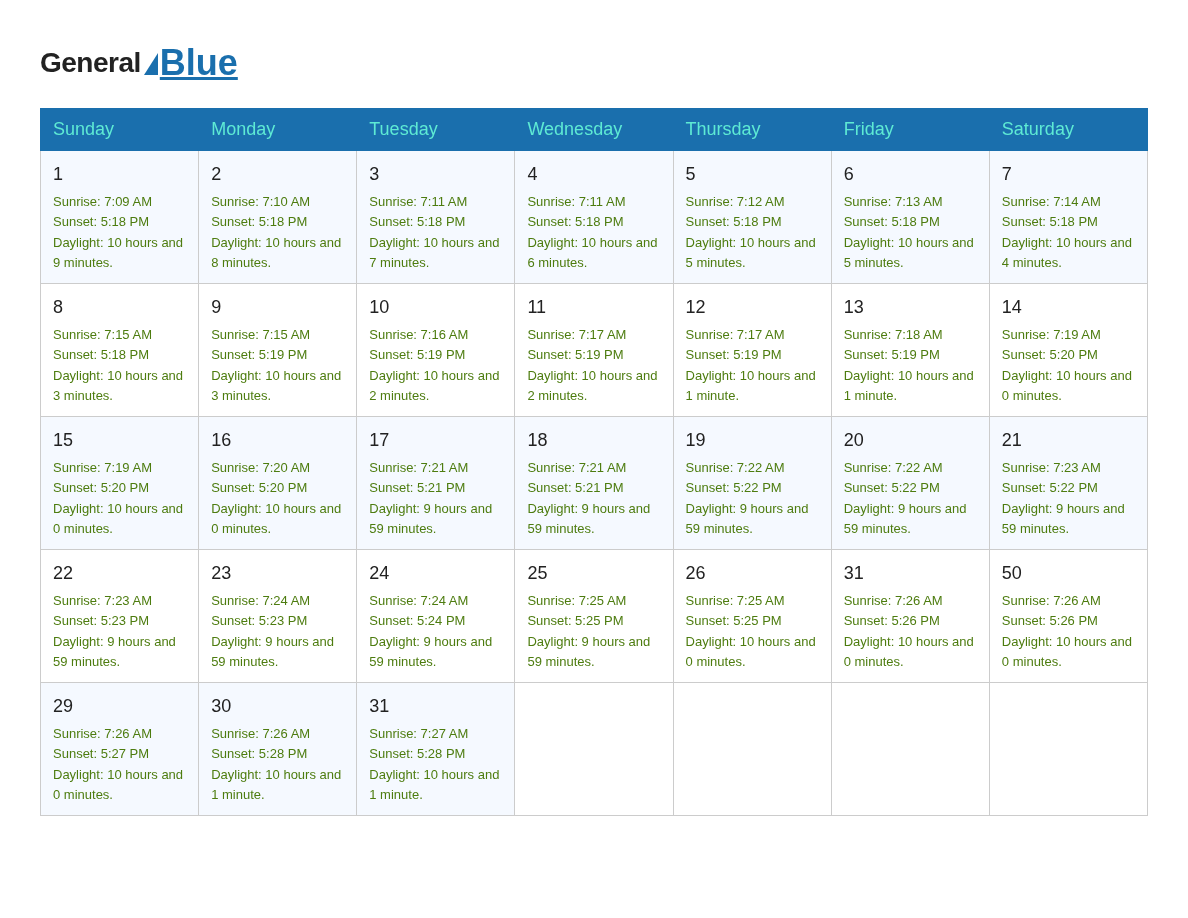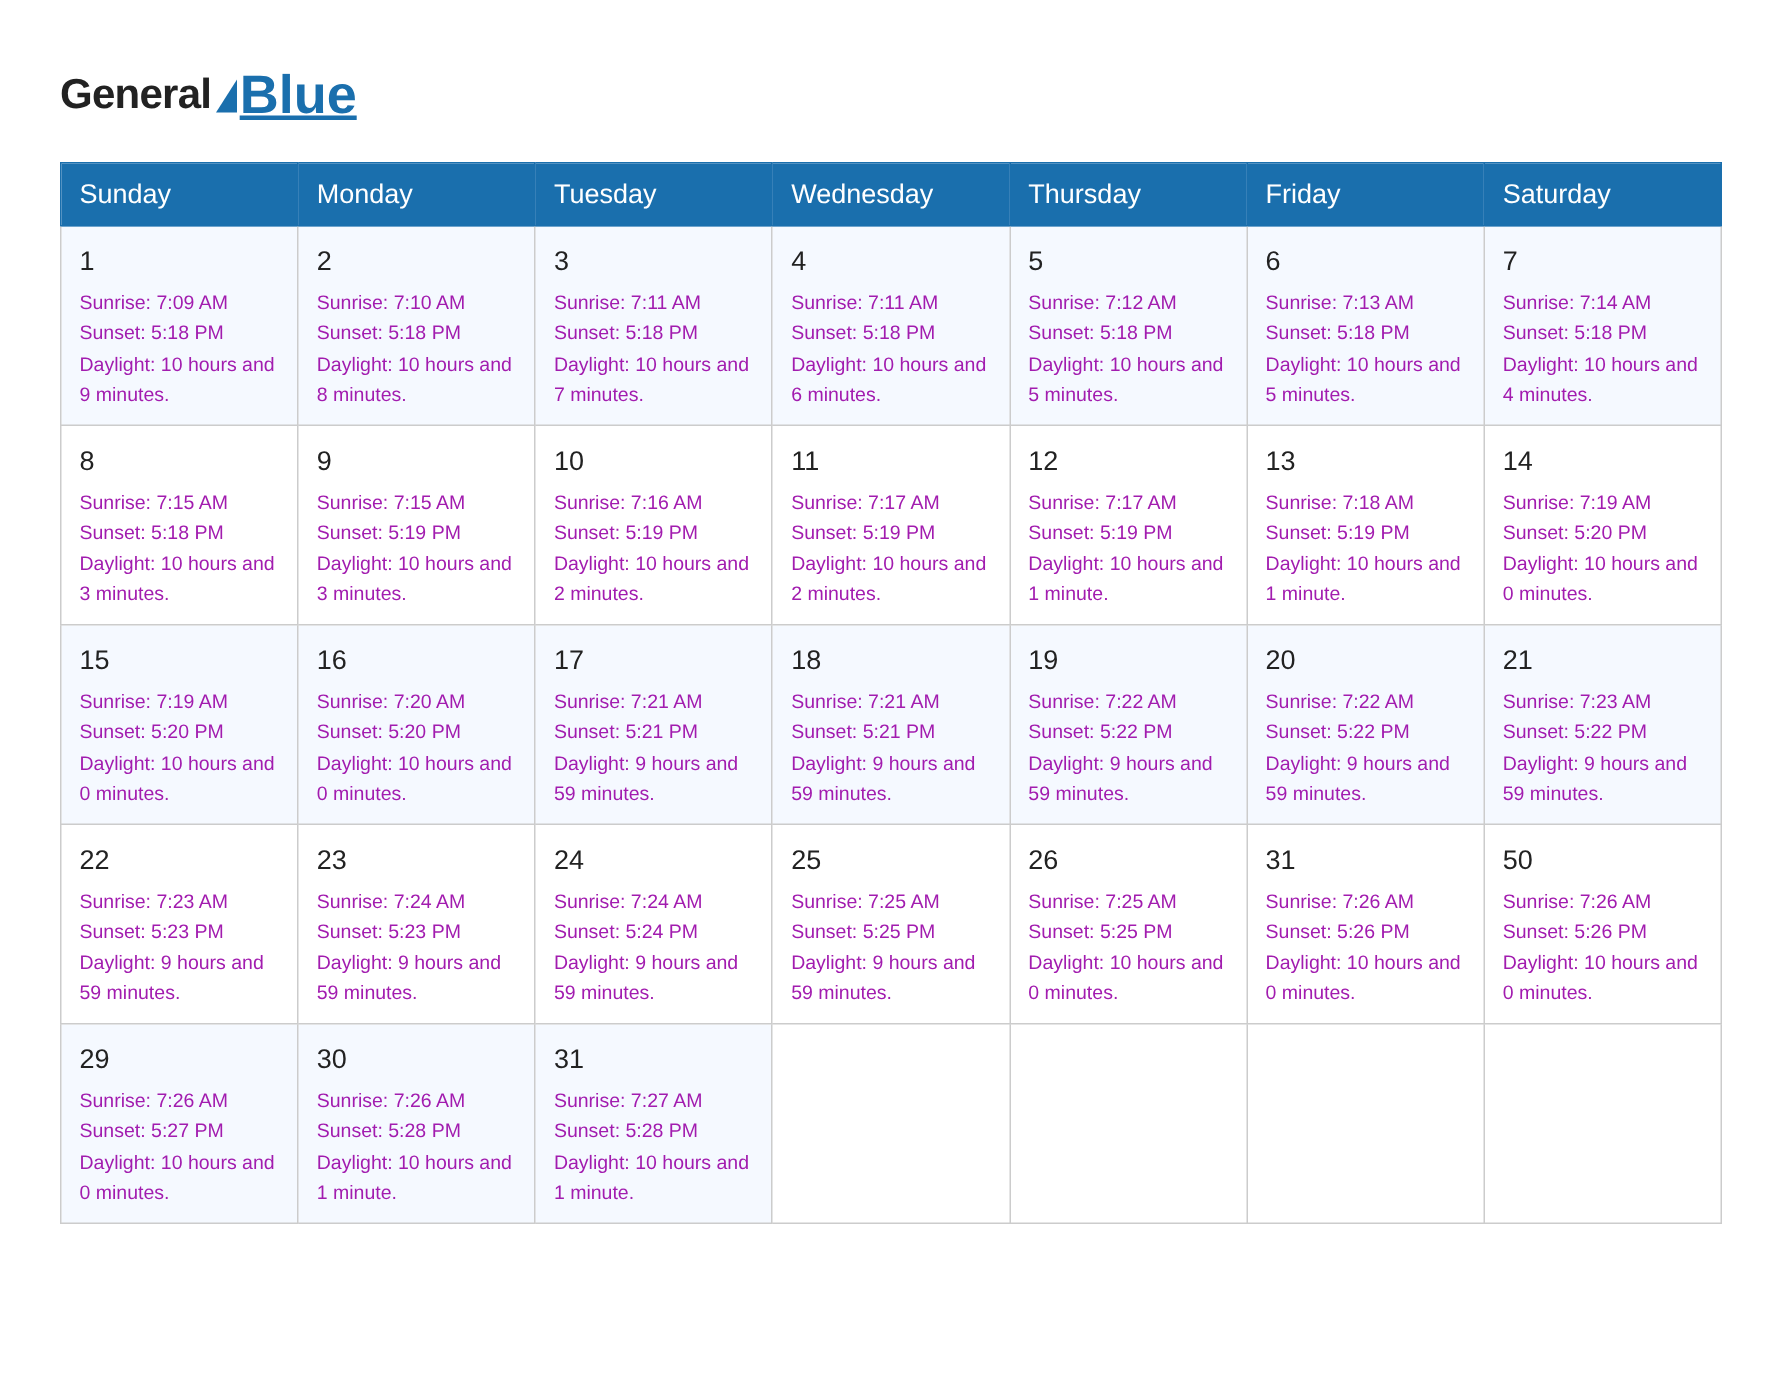--- a/index.html
+++ b/index.html
@@ -60,21 +60,21 @@
       color: #444;
       margin-top: 4px;
     }
     table {
       width: 100%;
       border-collapse: collapse;
       table-layout: fixed;
     }
     thead tr th {
       background-color: #1a6fad;
-      color: #ffffff;
+      color: #5eead4;
       font-size: 18px;
       font-weight: normal;
       padding: 10px 12px;
       text-align: left;
       border: 1px solid #1a6fad;
     }
     tbody tr td {
       vertical-align: top;
       padding: 10px 12px;
       border: 1px solid #ccc;
@@ -90,21 +90,21 @@
     }
     .day-number {
       font-size: 18px;
       font-weight: normal;
       display: block;
       margin-bottom: 4px;
       color: #222;
     }
     .day-detail {
       font-size: 13px;
-      color: #a21caf;
+      color: #4d7c0f;
       line-height: 1.55;
     }
     .empty-cell {
       background-color: #ffffff !important;
     }
   </style>
 </head>
 <body>
 
 <div class="header">

